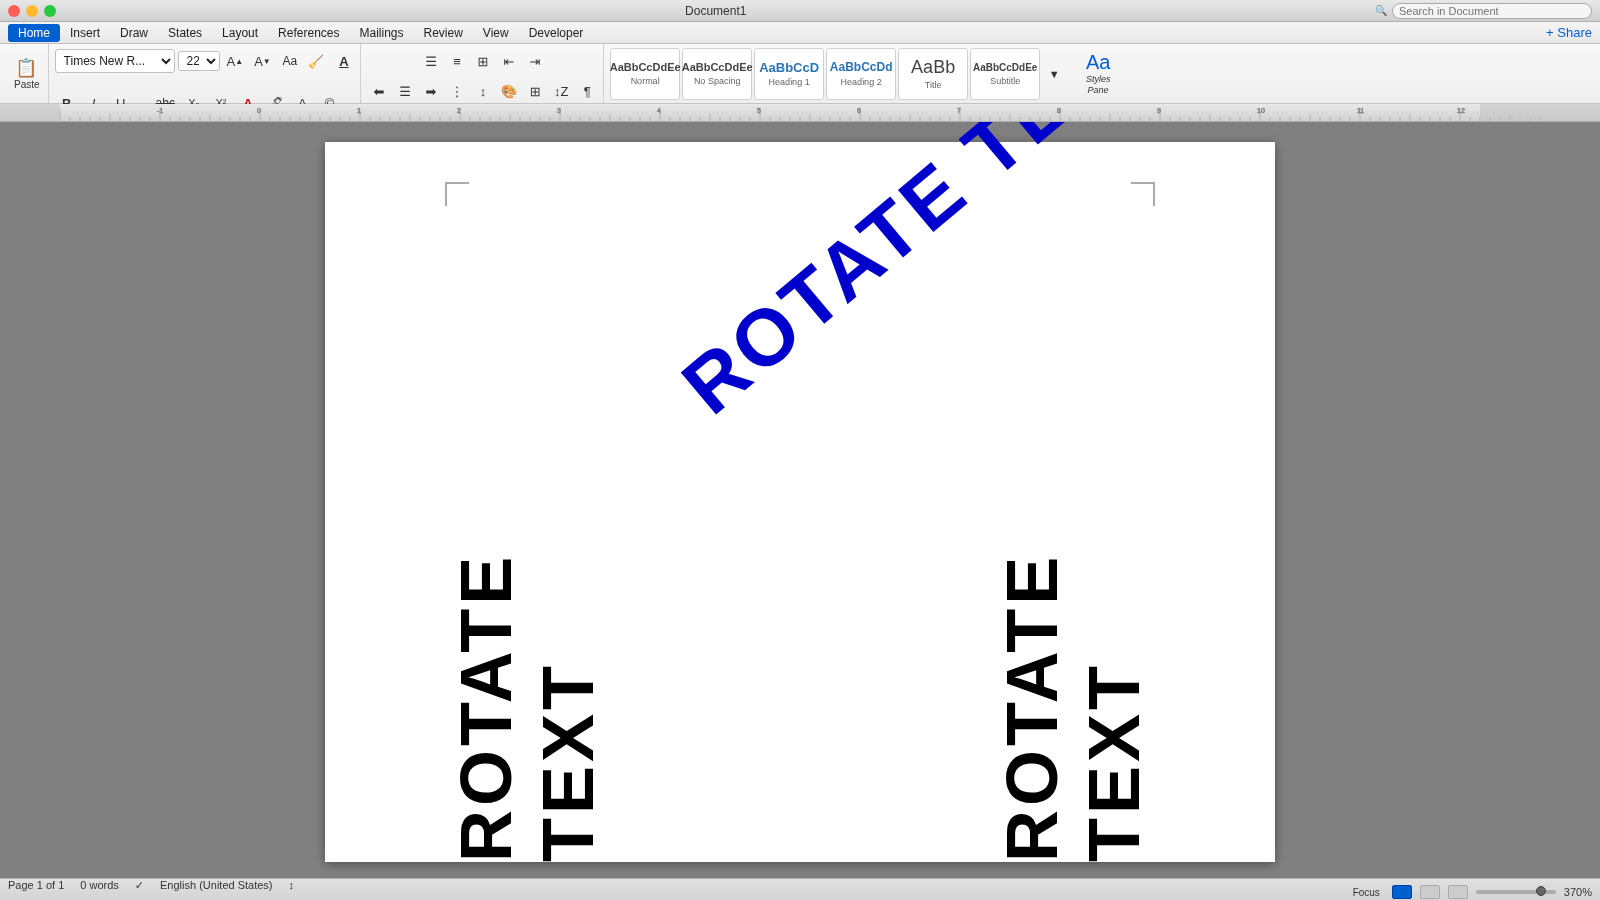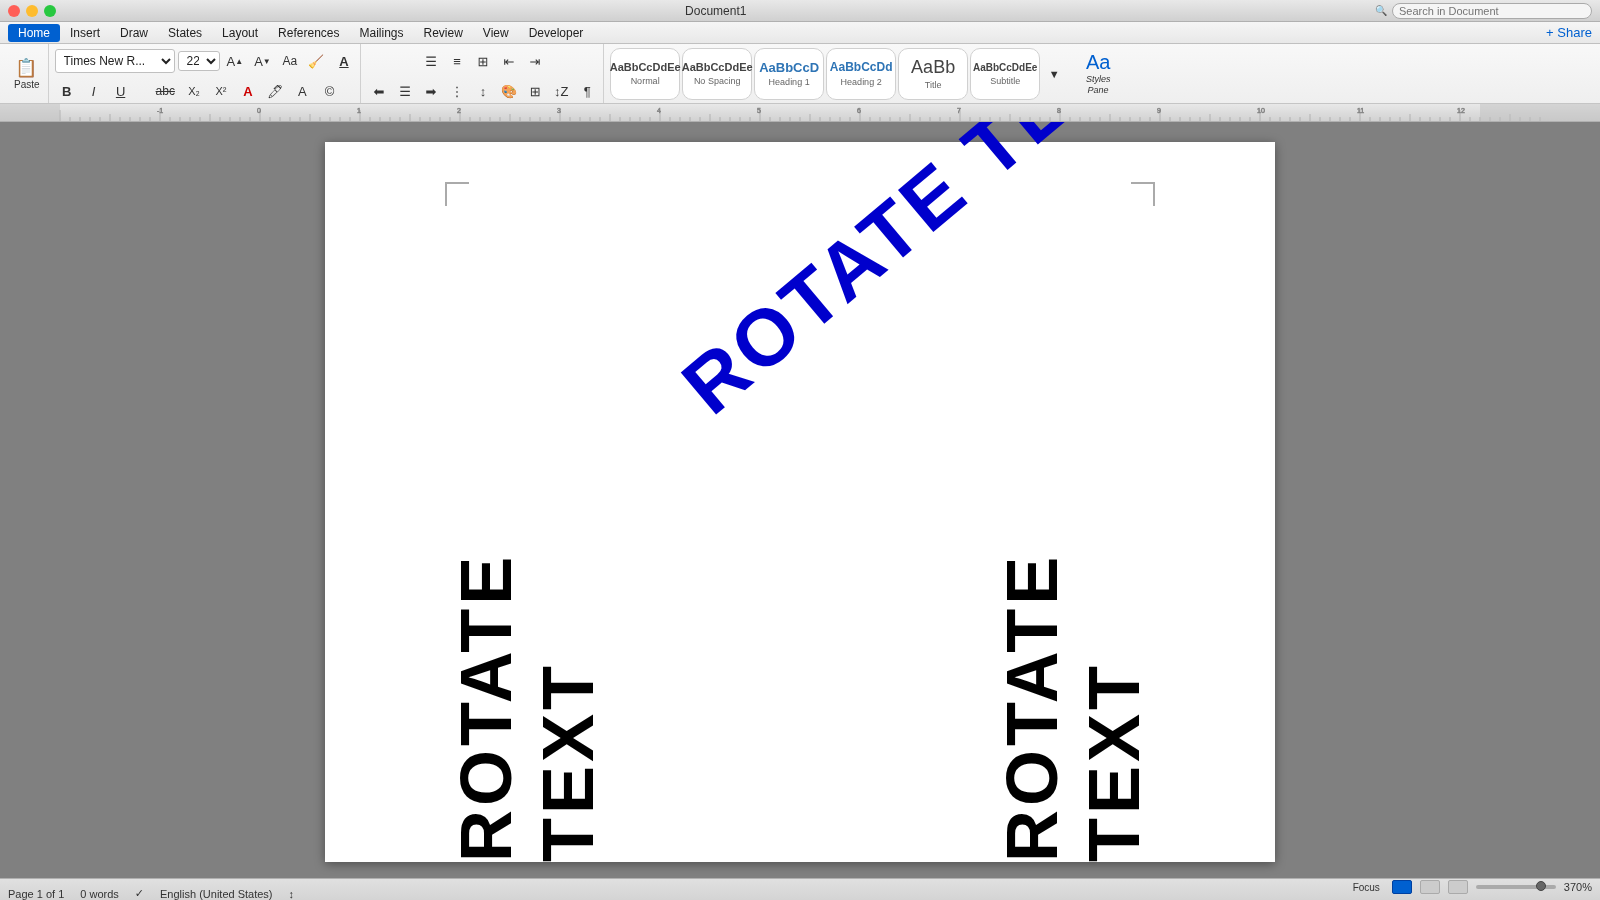--- a/index.html
+++ b/index.html
@@ -125,21 +125,21 @@
       flex: 1;
     }
     .style-item {
       display: flex;
       flex-direction: column;
       align-items: center;
       justify-content: center;
       width: 70px;
       height: 52px;
       border: 1px solid #d0d0d0;
-      border-radius: 10px;
+      border-radius: 3px;
       cursor: pointer;
       background: white;
       font-size: 10px;
       color: #444;
       padding: 2px;
       text-align: center;
     }
     .style-item .preview { font-size: 14px; font-weight: bold; line-height: 1.2; }
     .style-item .label { font-size: 9px; color: #666; margin-top: 2px; }
 
@@ -240,21 +240,21 @@
       letter-spacing: 4px;
       text-transform: uppercase;
     }
 
     
     #status-bar {
       height: 22px;
       background: linear-gradient(to bottom, #e0e0e0, #d4d4d4);
       border-top: 1px solid #b0b0b0;
       display: flex;
-      align-items: flex-end;
+      align-items: flex-start;
       padding: 0 8px;
       font-size: 11px;
       color: #333;
       gap: 16px;
     }
     #status-bar .status-right {
       margin-left: auto;
       display: flex;
       align-items: center;
       gap: 8px;
@@ -321,21 +321,21 @@
 
   <div class="tb-group">
     <div style="display:flex;flex-direction:column;align-items:center;">
       <button class="tb-btn" style="flex-direction:column;height:44px;font-size:10px;">
         <span style="font-size:18px;">📋</span>
         <span>Paste</span>
       </button>
     </div>
   </div>
 
-  <div class="tb-group" style="flex-direction:column;gap:4px;align-items:flex-start;padding:4px;">
+  <div class="tb-group" style="flex-direction:column;gap:16px;align-items:flex-start;padding:4px;">
     <div style="display:flex;align-items:center;gap:3px;">
       <select class="tb-font-name">
         <option>Times New R...</option>
       </select>
       <select class="tb-font-size">
         <option>22</option>
       </select>
       <button class="tb-btn" style="font-size:13px;">A<sup style="font-size:8px;">▲</sup></button>
       <button class="tb-btn" style="font-size:13px;">A<sup style="font-size:8px;">▼</sup></button>
       <button class="tb-btn" style="font-size:12px;">Aa</button>

